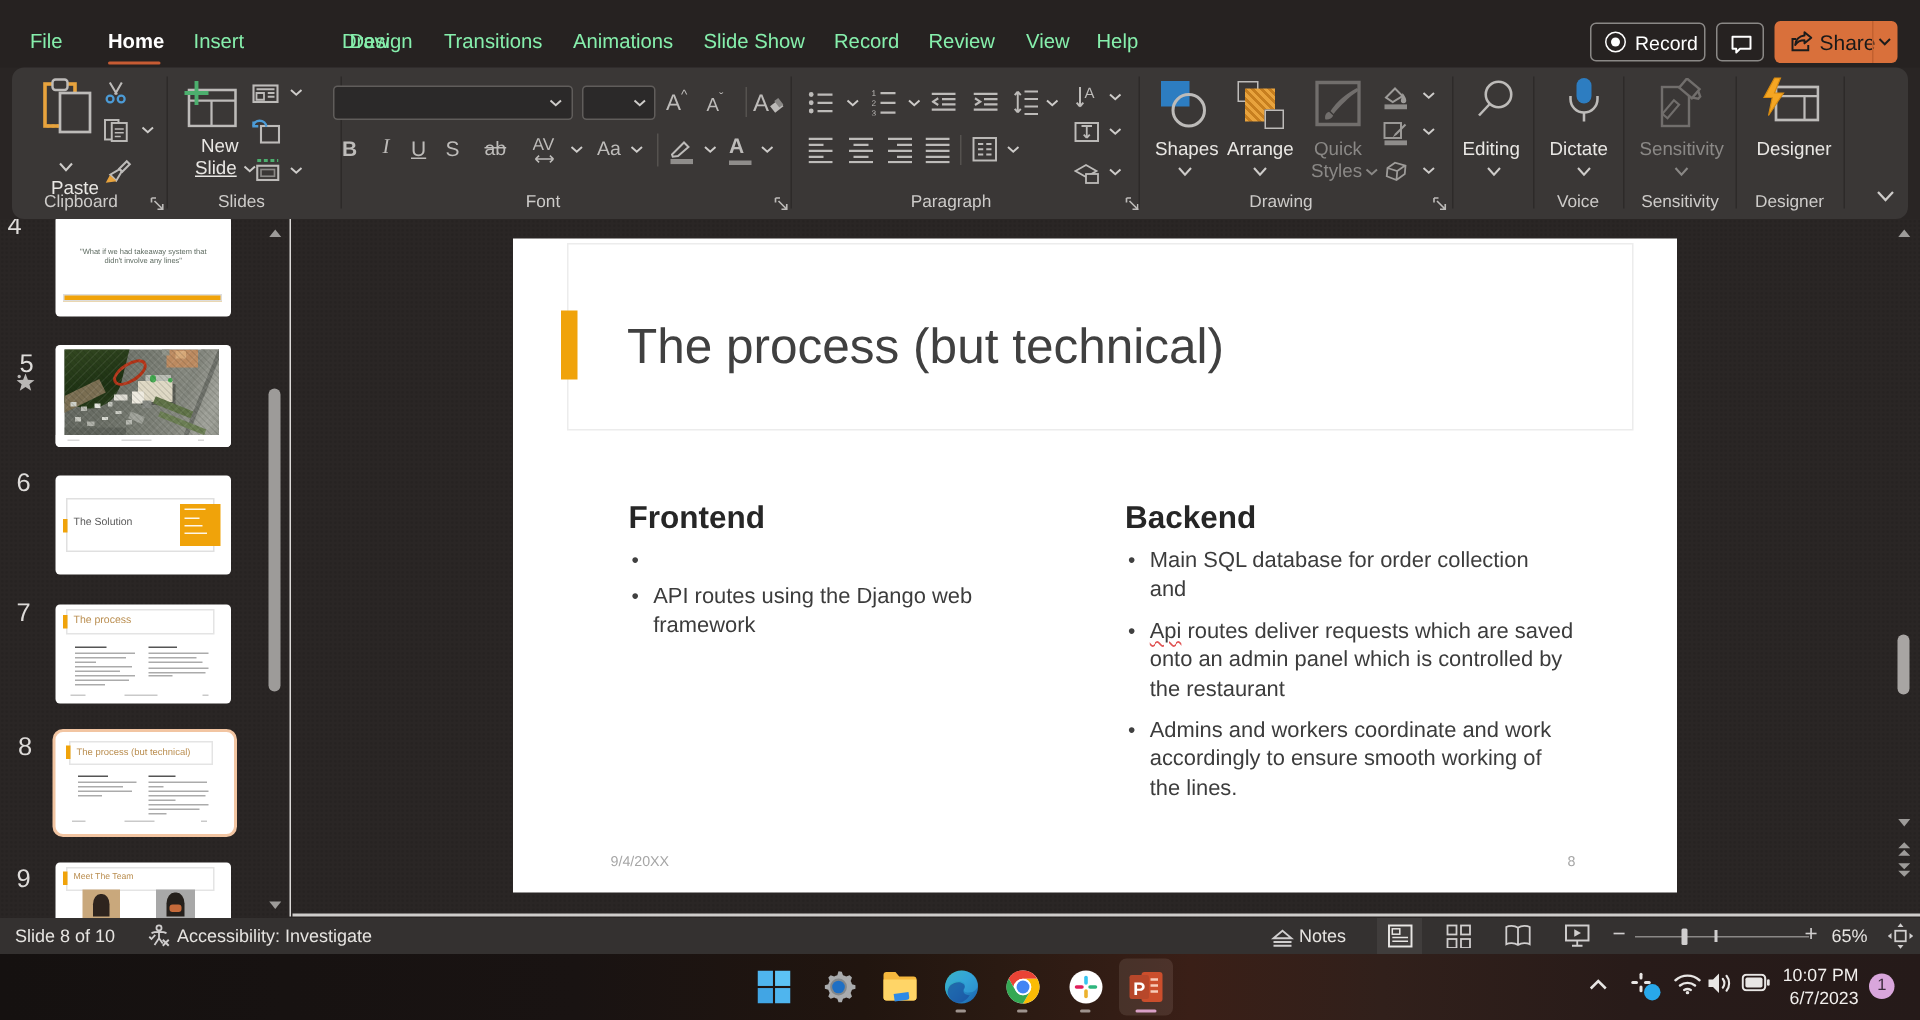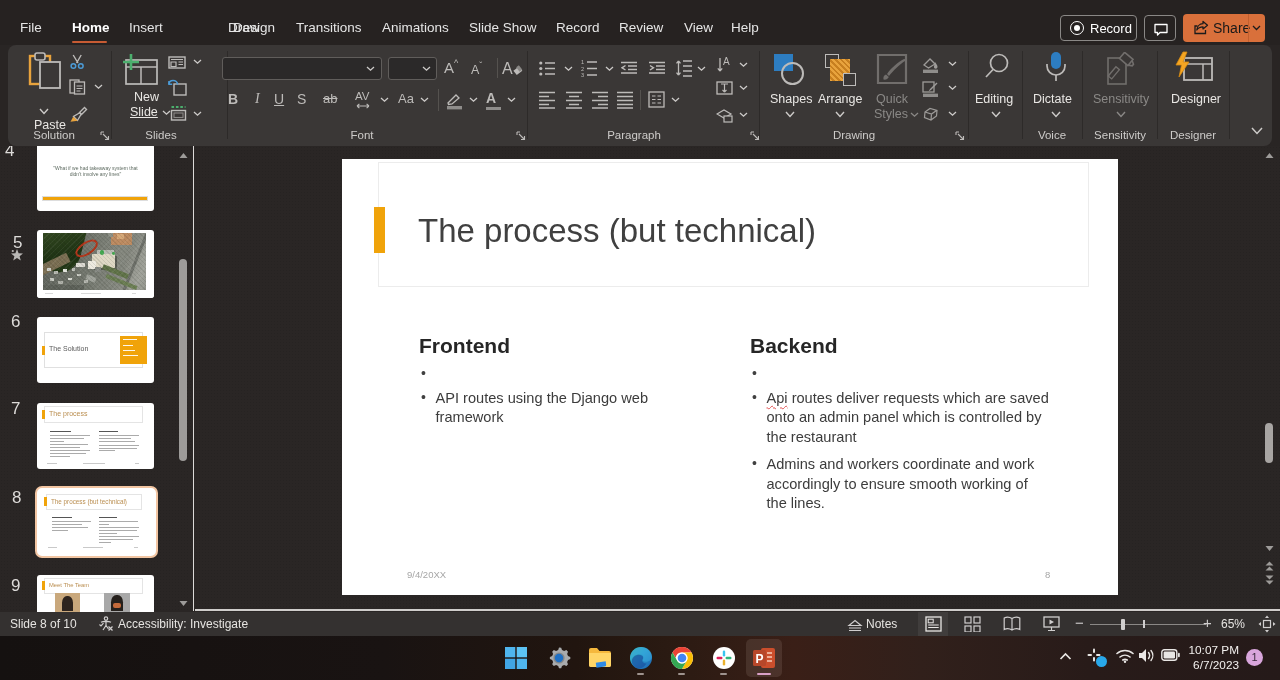--- a/index.html
+++ b/index.html
@@ -2,21 +2,21 @@
 <html><head>
 <meta charset="utf-8">
 <style>
   * { margin:0; padding:0; box-sizing:border-box; }
   html,body { width:1280px; height:680px; overflow:hidden; background:#292524; font-family:"Liberation Sans", sans-serif; }
   .abs { position:absolute; }
   #stage { position:relative; width:1280px; height:680px; }
 
   
   #titlebar { position:absolute; left:0; top:0; width:1280px; height:45px; background:#262221; }
-  .menuitem { position:absolute; top:20px; font-size:13.5px; color:#e5e5e5; }
+  .menuitem { position:absolute; top:20px; font-size:13.5px; color:#86efac; }
   
   #ribbon { position:absolute; left:8px; top:45px; width:1264px; height:101px; background:#3A3736; border-radius:8px; }
   .gsep { position:absolute; top:6px; width:1px; height:88px; background:#2D2A29; }
   .glabel { position:absolute; top:83.5px; font-size:11.5px; color:#CDCBC9; text-align:center; }
   .launcher { position:absolute; top:86px; width:10px; height:10px; }
   .ribtext { color:#E9E7E4; font-size:12.5px; }
   
   #content { position:absolute; left:0; top:146px; width:1280px; height:466px; background:#2A2625; background-image:radial-gradient(rgba(0,0,0,0.09) 0.7px, transparent 1px); background-size:3px 3px; overflow:hidden; }
   #slide { position:absolute; left:342px; top:13px; width:776px; height:436px; background:#fff; }
   .thnum { position:absolute; font-size:17px; color:#DDDBD9; }
@@ -100,21 +100,21 @@
     </svg>
     <svg class="abs" style="left:86px; top:39px;" width="9" height="6" viewBox="0 0 9 6">
         <path d="M1 1 L4.5 4.2 L8 1" stroke="#CDCBC9" stroke-width="1.3" fill="none"></path>
       </svg>
 
     <svg class="abs" style="left:61px; top:59px;" width="19" height="19" viewBox="0 0 19 19">
       <path d="M10.5 8.5 L15.5 3.5 L17.5 5.5 L12.5 10.5 Z" fill="none" stroke="#BDBBB9" stroke-width="1.4"></path>
       <path d="M10.8 8.8 L4.5 12.5 L8.5 16.5 L12.2 10.2 Z" fill="none" stroke="#BDBBB9" stroke-width="1.3"></path>
       <path d="M4.2 12.8 L1.5 17.8 L8.8 16.8 Z" fill="#E8A33D"></path>
     </svg>
-    <span class="glabel" style="left:12px; width:68px;">Solution</span>
+    <span class="glabel" style="left:12px; width:68px;">Clipboard</span>
     <svg class="abs launcher" style="left:92px;" width="10" height="10" viewBox="0 0 10 10">
         <path d="M1 1 h3 M1 1 v3 M3 3 l4.5 4.5 M8.5 5 v3.5 h-3.5 M8.5 8.5 l-1.5-1.5" stroke="#BDBBB9" stroke-width="1.1" fill="none"></path>
       </svg>
     <div class="gsep" style="left:103px;"></div>
 
     <svg class="abs" style="left:114px; top:8px;" width="37" height="32" viewBox="0 0 37 32">
       <rect x="4" y="7" width="31" height="24" fill="none" stroke="#BDBBB9" stroke-width="1.7"></rect>
       <path d="M4 14 h31 M19 14 v17" stroke="#BDBBB9" stroke-width="1.5"></path>
       <path d="M9 1 v16 M1 9 h16" stroke="#4CAF6E" stroke-width="2.6"></path>
     </svg>
@@ -548,20 +548,21 @@
           </div>
         <div class="bullet">
             <span class="bdot">•</span>
             <span class="btxt">API routes using the Django web<br>framework</span>
           </div>
       </div>
       <div class="abs" style="left:408px; top:175px; font-size:21px; font-weight:bold; color:#262626;">Backend</div>
       <div class="abs" style="left:410px; top:206px; width:303px;">
         <div class="bullet">
             <span class="bdot">•</span>
+            <span class="btxt">Main SQL database for order collection<br>and</span>
           </div>
         <div class="bullet">
             <span class="bdot">•</span>
             <span class="btxt"><span class="sq">Api</span> routes deliver requests which are saved<br>onto an admin panel which is controlled by<br>the restaurant</span>
           </div>
         <div class="bullet">
             <span class="bdot">•</span>
             <span class="btxt">Admins and workers coordinate and work<br>accordingly to ensure smooth working of<br>the lines.</span>
           </div>
       </div>

